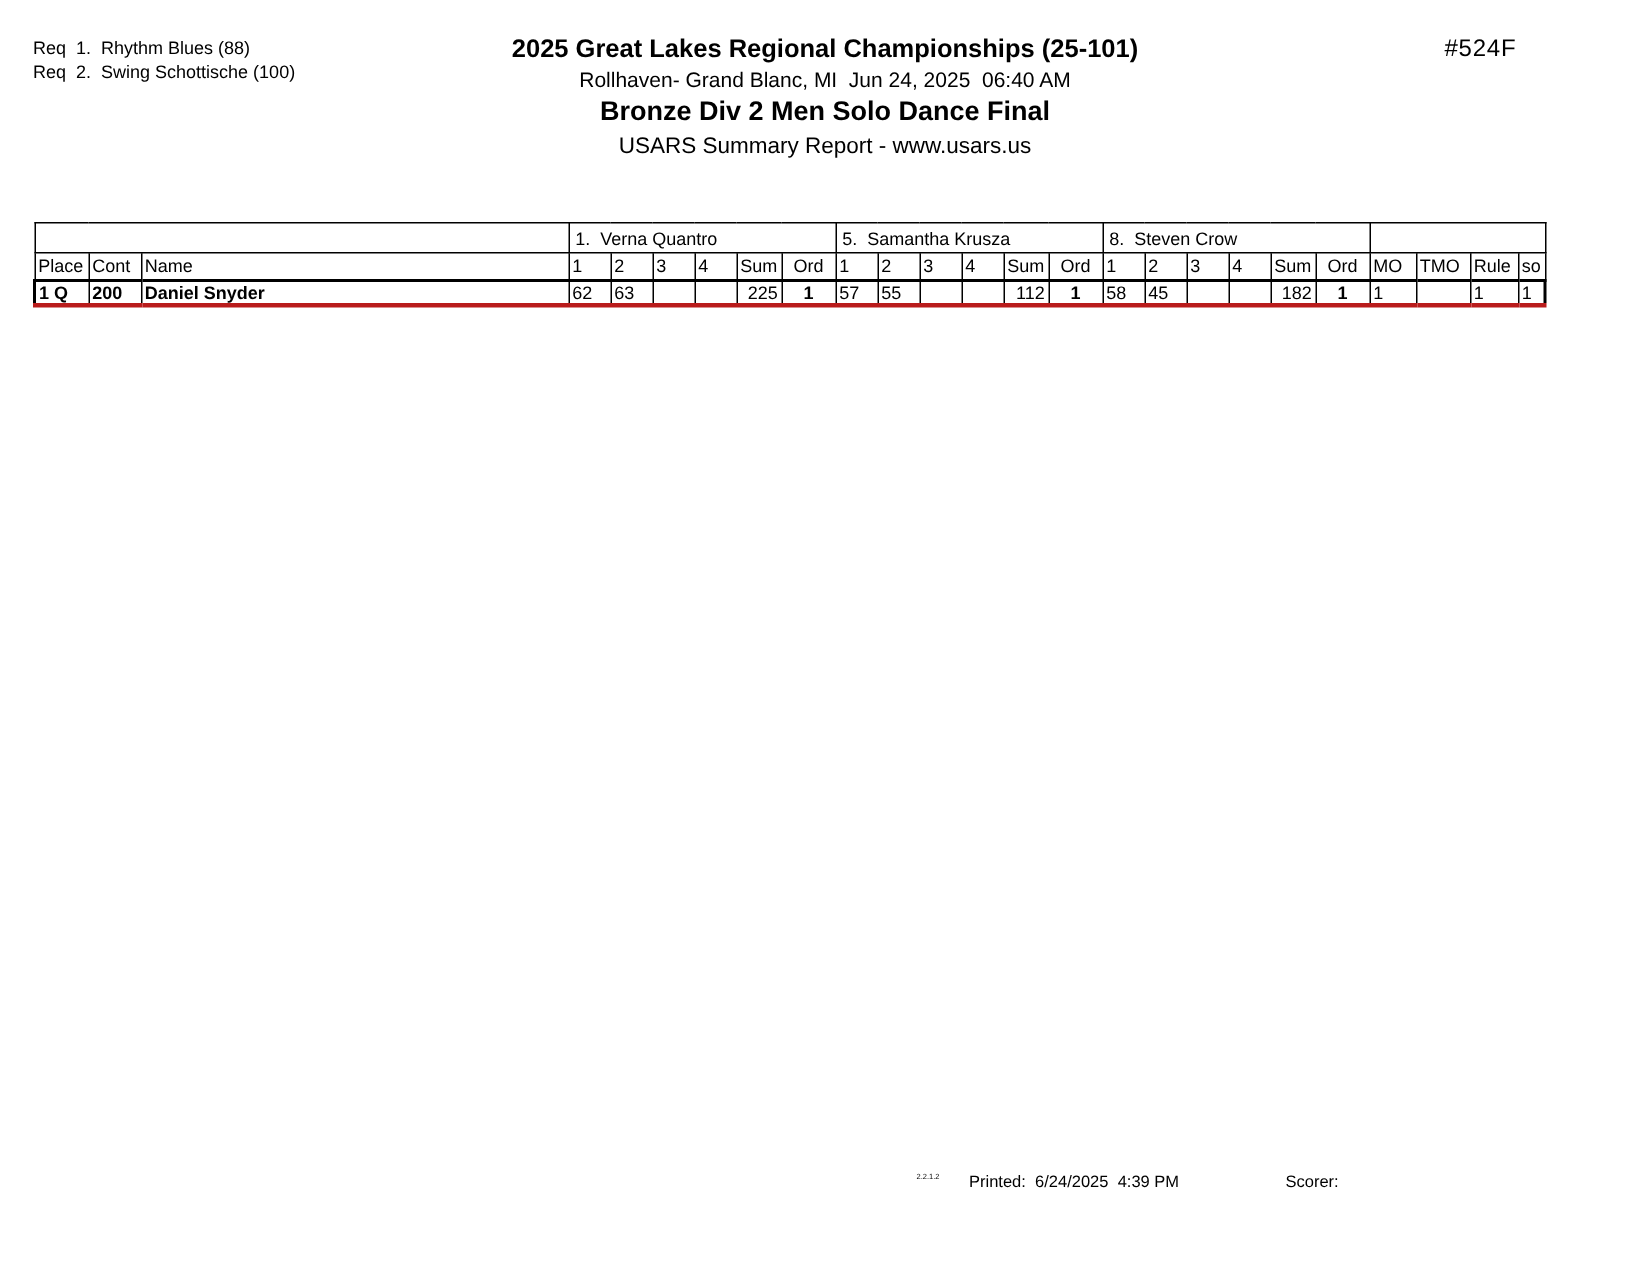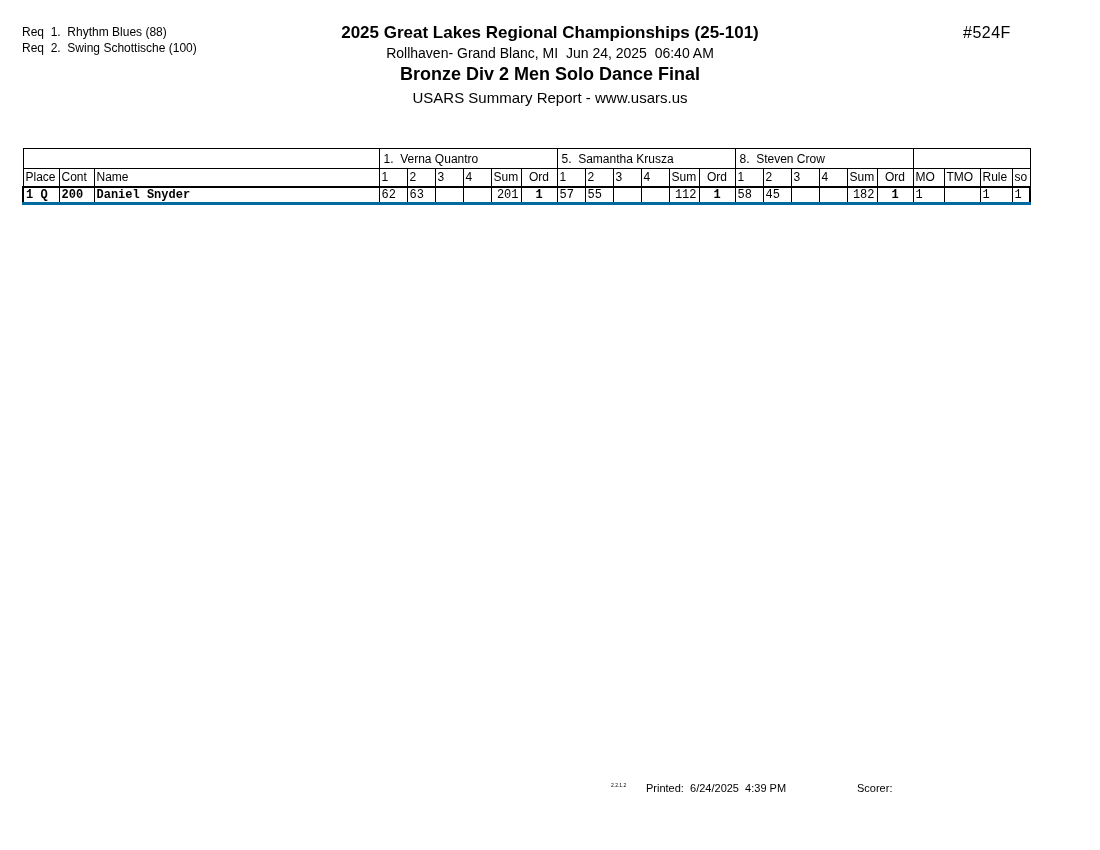--- a/index.html
+++ b/index.html
@@ -51,22 +51,21 @@
     white-space: pre;
     vertical-align: middle;
   }
   tr.judge-row td { height: 20px; font-size: 12px; }
   tr.judge-row td.judge-name { text-align: left; padding-left: 4px; }
   td.nob { border: none; }
   tr.head-row td { height: 18px; }
   tr.data-row td {
     height: 17px;
     border-top: 2px solid #000;
-    border-bottom: 3px solid #0369a1;
-    font-family: Liberation Mono, monospace;
+    border-bottom: 3px solid #b91c1c;
   }
   td.ord {
     border-left: 3px solid #000;
     border-right: 3px solid #000;
     text-align: center;
   }
   tr.data-row td.ord { font-weight: bold; }
   td.ctr  { text-align: left; }
   td.lft  { text-align: left; }
   td.rgt  { text-align: right; padding-right: 3px; }
@@ -182,21 +181,21 @@
 
     <tr class="data-row">
       <td class="ctr b edge-l">1 Q</td>
       <td class="ctr b">200</td>
       <td class="lft b name-col">Daniel Snyder</td>
 
       <td class="score">62</td>
       <td class="score">63</td>
       <td class="score"></td>
       <td class="score"></td>
-      <td class="rgt">201</td>
+      <td class="rgt">225</td>
       <td class="ord">1</td>
 
       <td class="score">57</td>
       <td class="score">55</td>
       <td class="score"></td>
       <td class="score"></td>
       <td class="rgt">112</td>
       <td class="ord">1</td>
 
       <td class="score">58</td>

